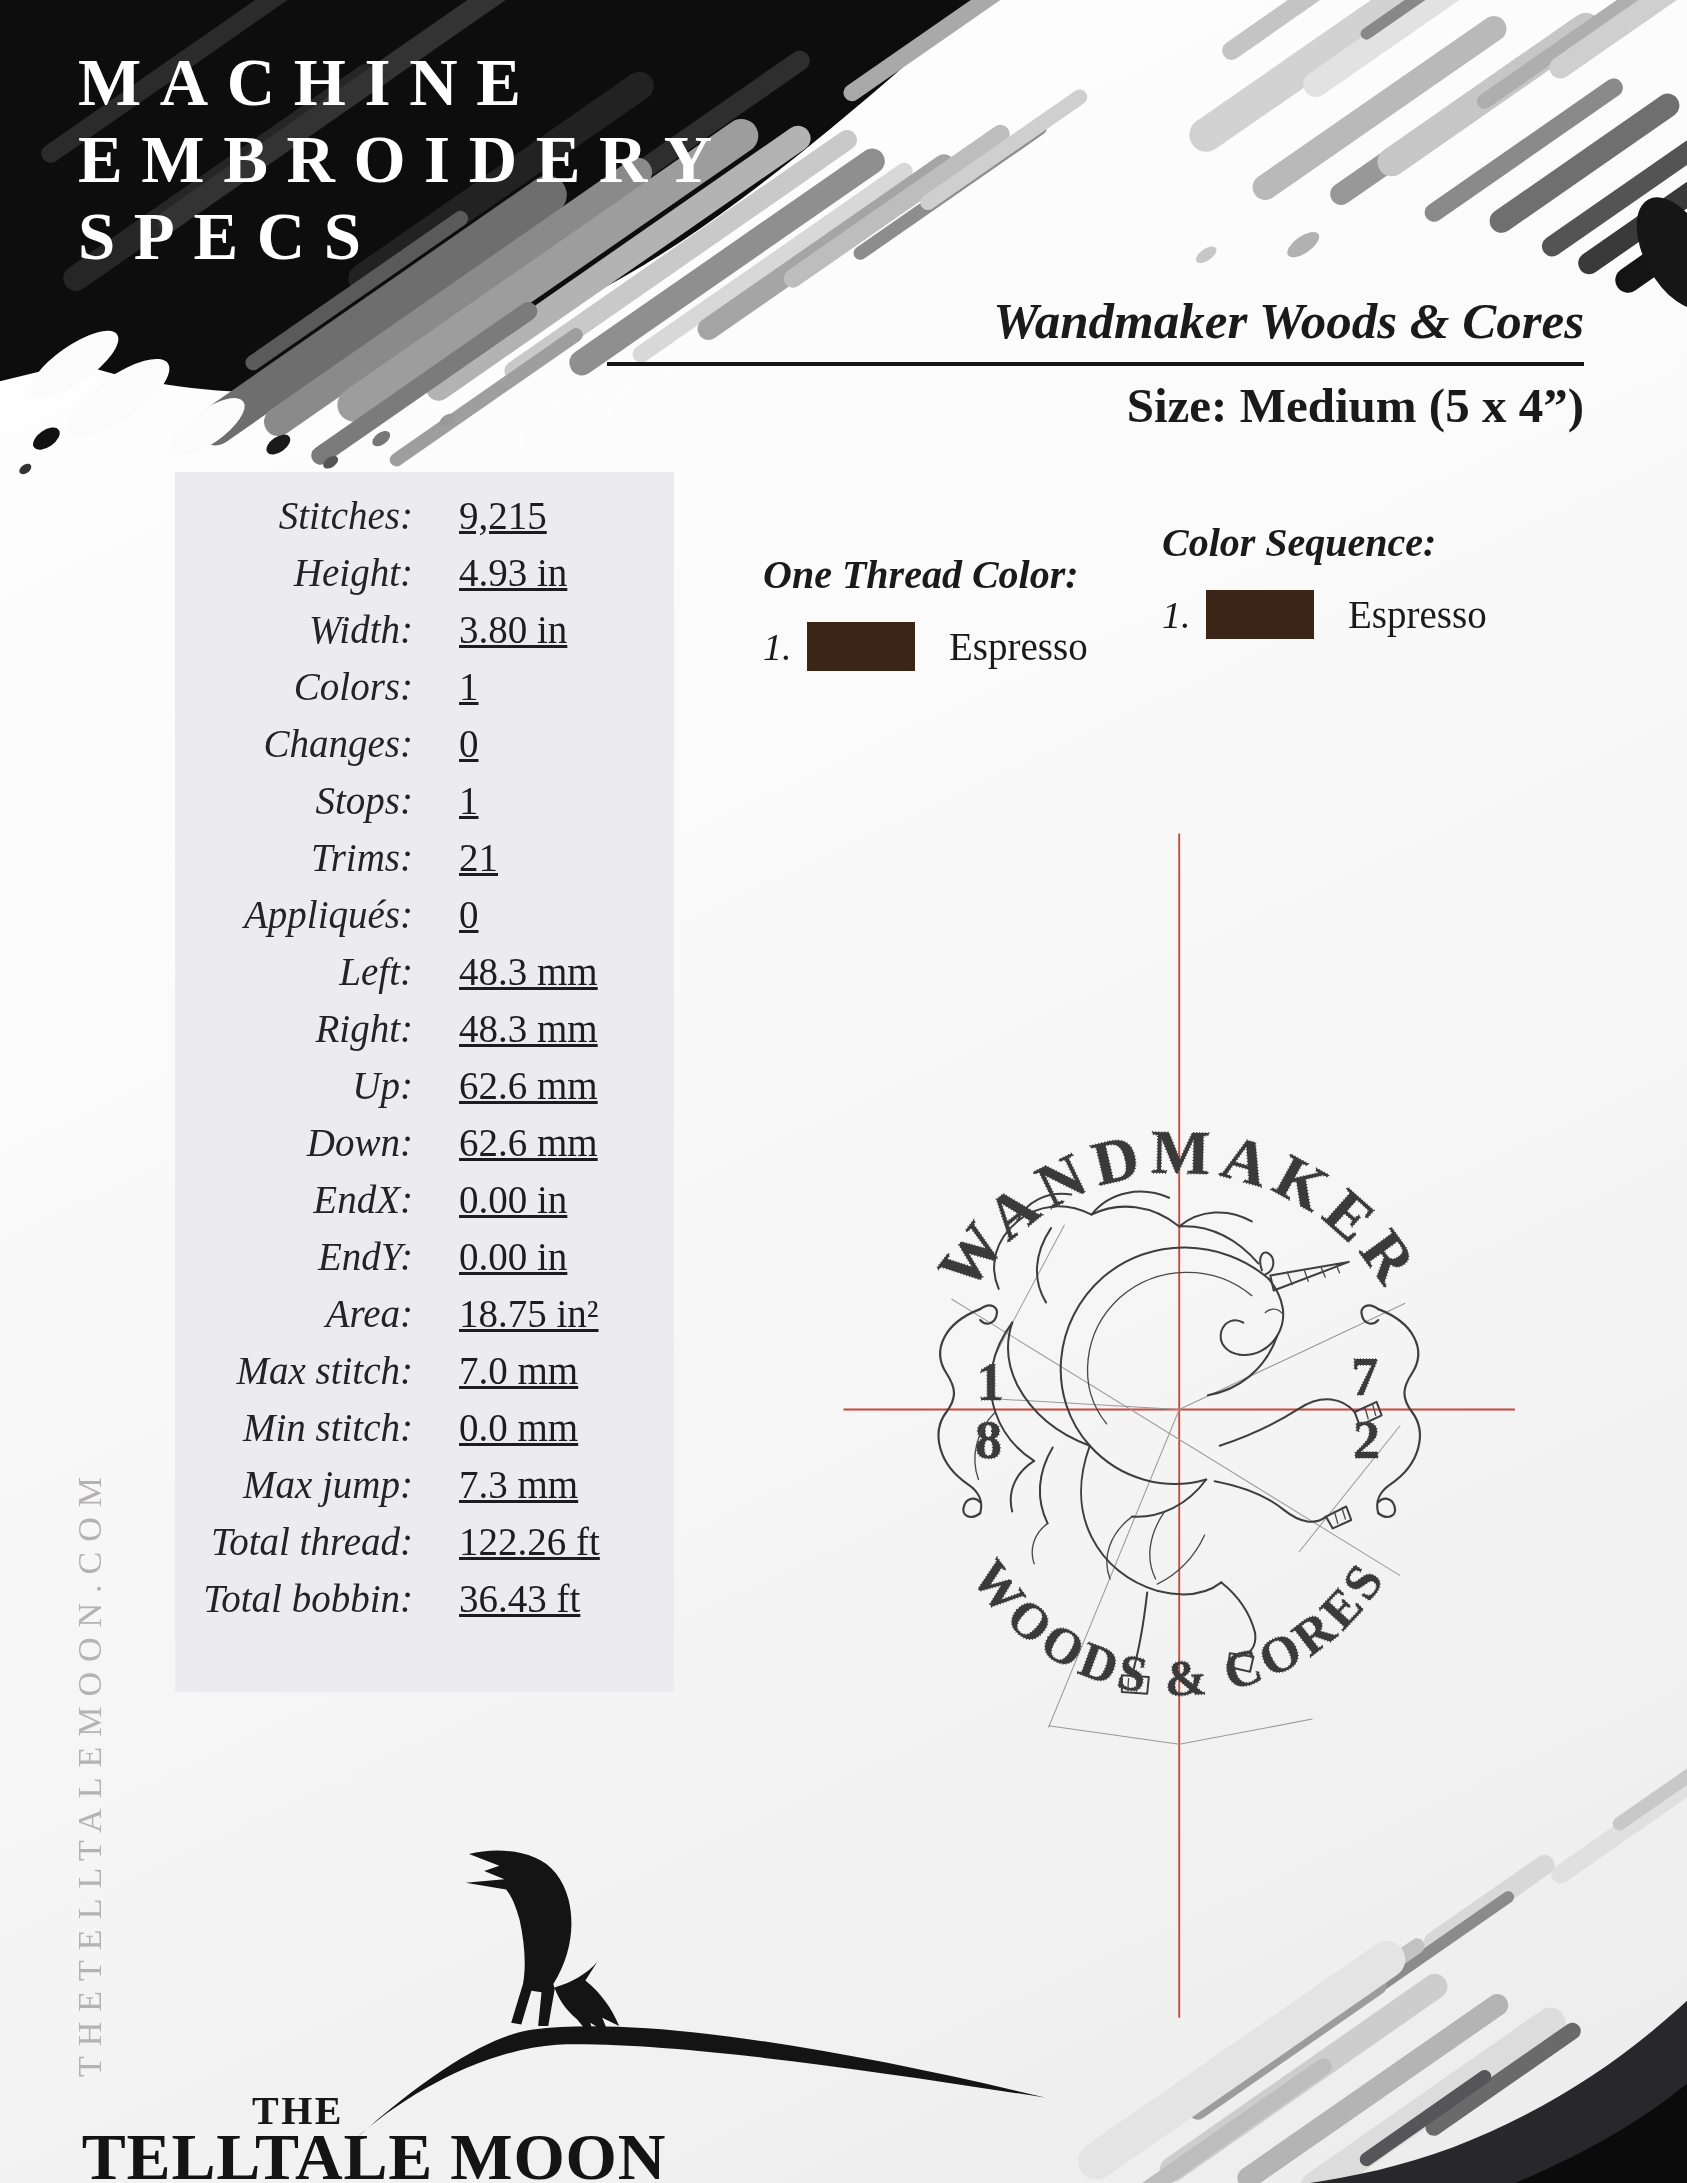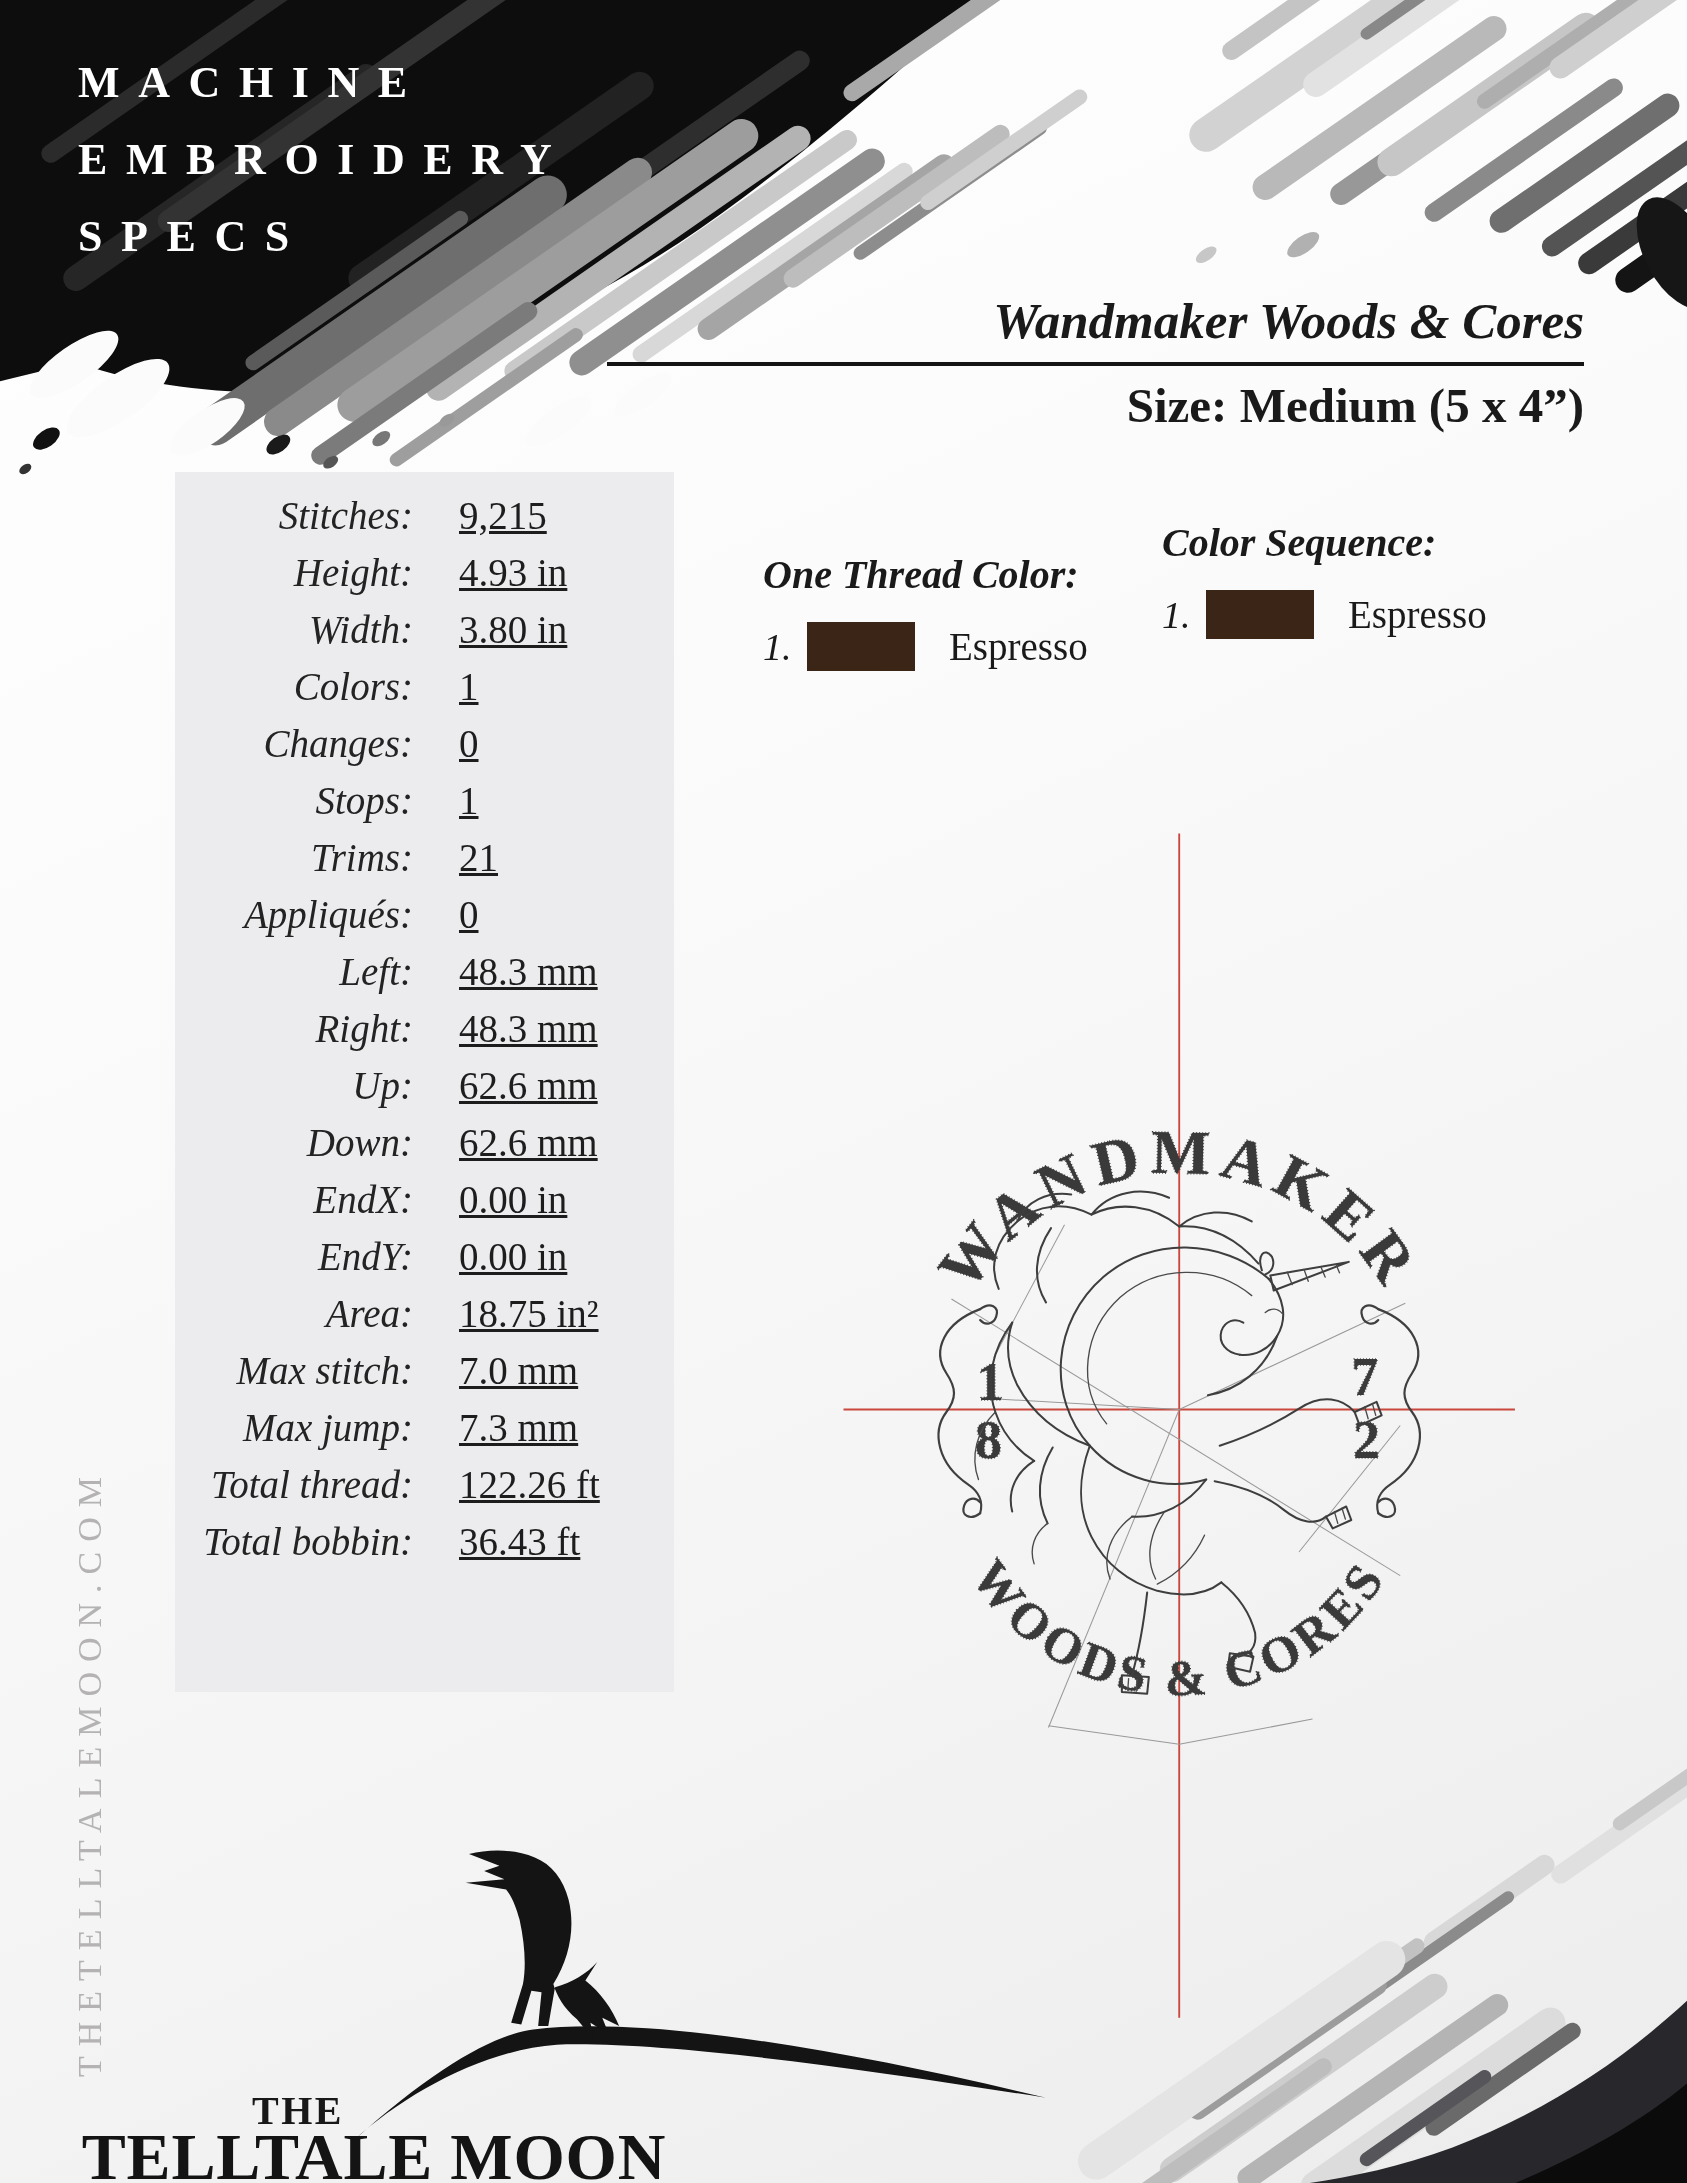--- a/index.html
+++ b/index.html
@@ -5,21 +5,21 @@
   html,body{margin:0;padding:0;background:#e8e8e8;}
   #page{
     position:relative;width:1687px;height:2183px;overflow:hidden;
     background:linear-gradient(155deg,#ffffff 0%,#fbfbfb 35%,#f4f4f4 68%,#ececec 100%);
     font-family:"Liberation Serif","DejaVu Serif",serif;color:#1a1a1a;
   }
   .abs{position:absolute;}
   
   #title{
     left:78px;top:44px;color:#ffffff;font-weight:700;
-    font-size:44px;line-height:77px;letter-spacing:18.6px;z-index:3;
+    font-size:67px;line-height:77px;letter-spacing:18.6px;z-index:3;
   }
   #doc-headings{left:607px;top:295px;width:977px;text-align:right;z-index:3;}
   #design-name{font-style:italic;font-weight:700;font-size:51px;line-height:52px;}
   #header-rule{border:none;border-top:4.2px solid #141414;margin:15px 0 13.5px 0;width:100%;}
   #size-label{font-weight:700;font-size:49px;line-height:51px;}
   
   #spec-panel{
     left:175px;top:472px;width:499px;height:1220px;background:#ececee;
     z-index:2;box-sizing:border-box;padding-top:15px;
   }
@@ -351,20 +351,24 @@
       <div class="spec-row">
         <span class="spec-label">Area:</span>
         <span class="spec-value">18.75 in²</span>
       </div>
 
       <div class="spec-row">
         <span class="spec-label">Max stitch:</span>
         <span class="spec-value">7.0 mm</span>
       </div>
 
+      <div class="spec-row">
+        <span class="spec-label">Min stitch:</span>
+        <span class="spec-value">0.0 mm</span>
+      </div>
 
       <div class="spec-row">
         <span class="spec-label">Max jump:</span>
         <span class="spec-value">7.3 mm</span>
       </div>
 
       <div class="spec-row">
         <span class="spec-label">Total thread:</span>
         <span class="spec-value">122.26 ft</span>
       </div>

